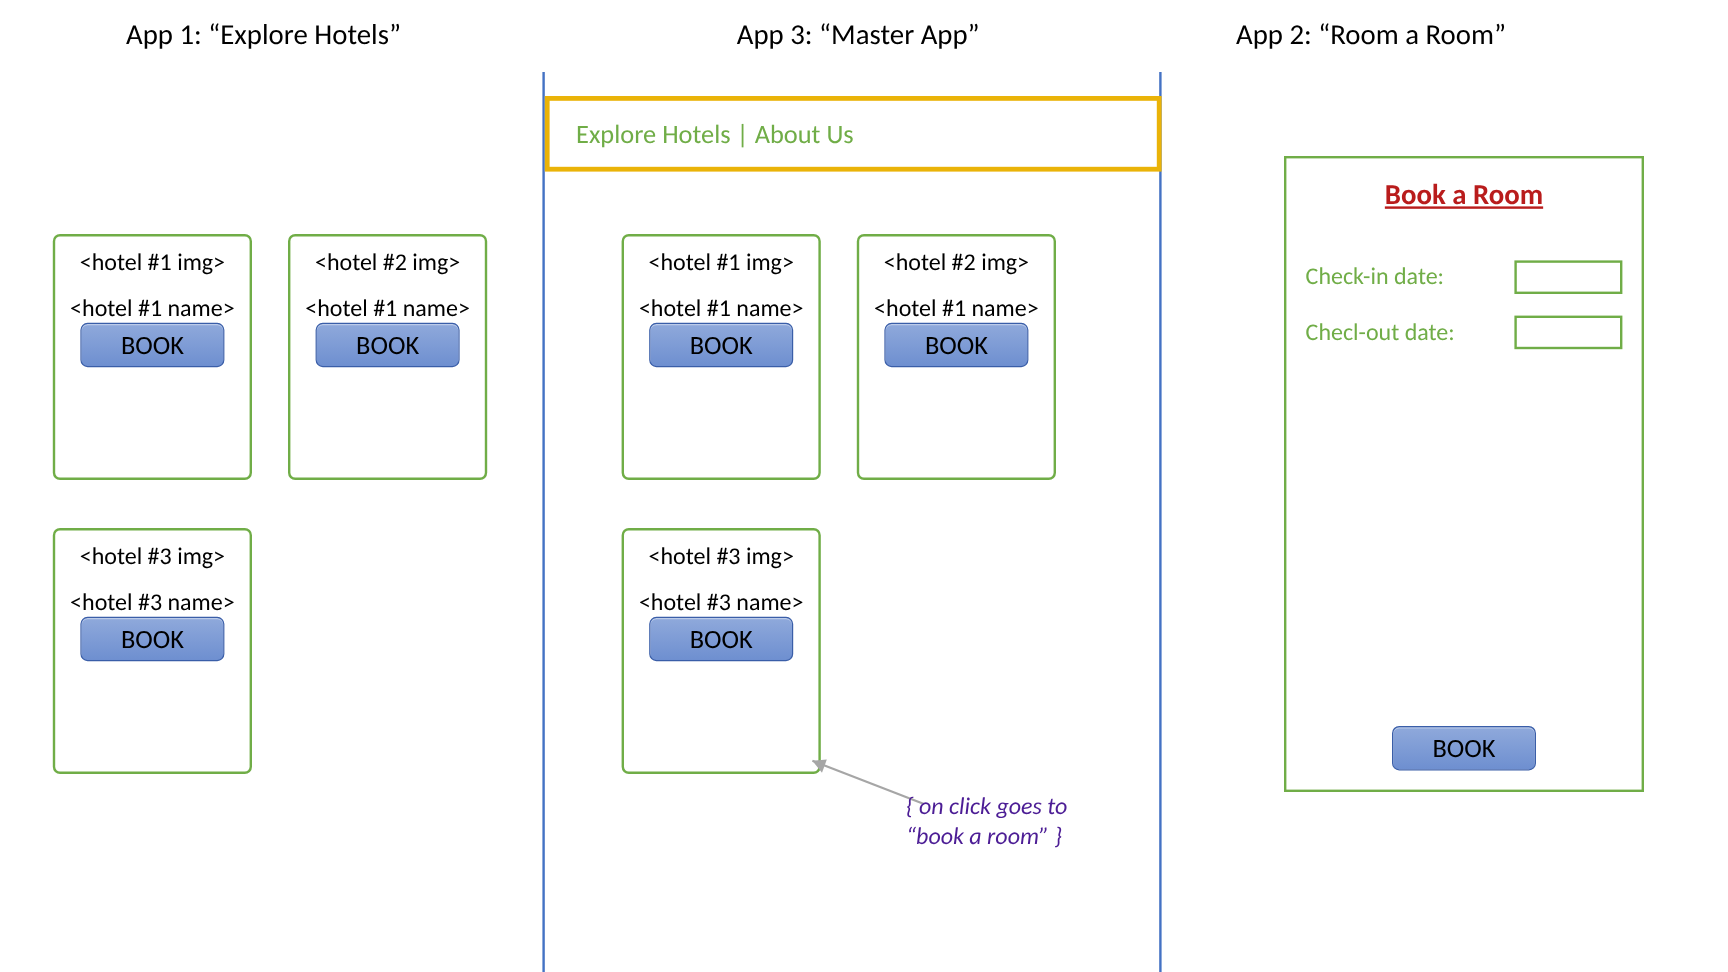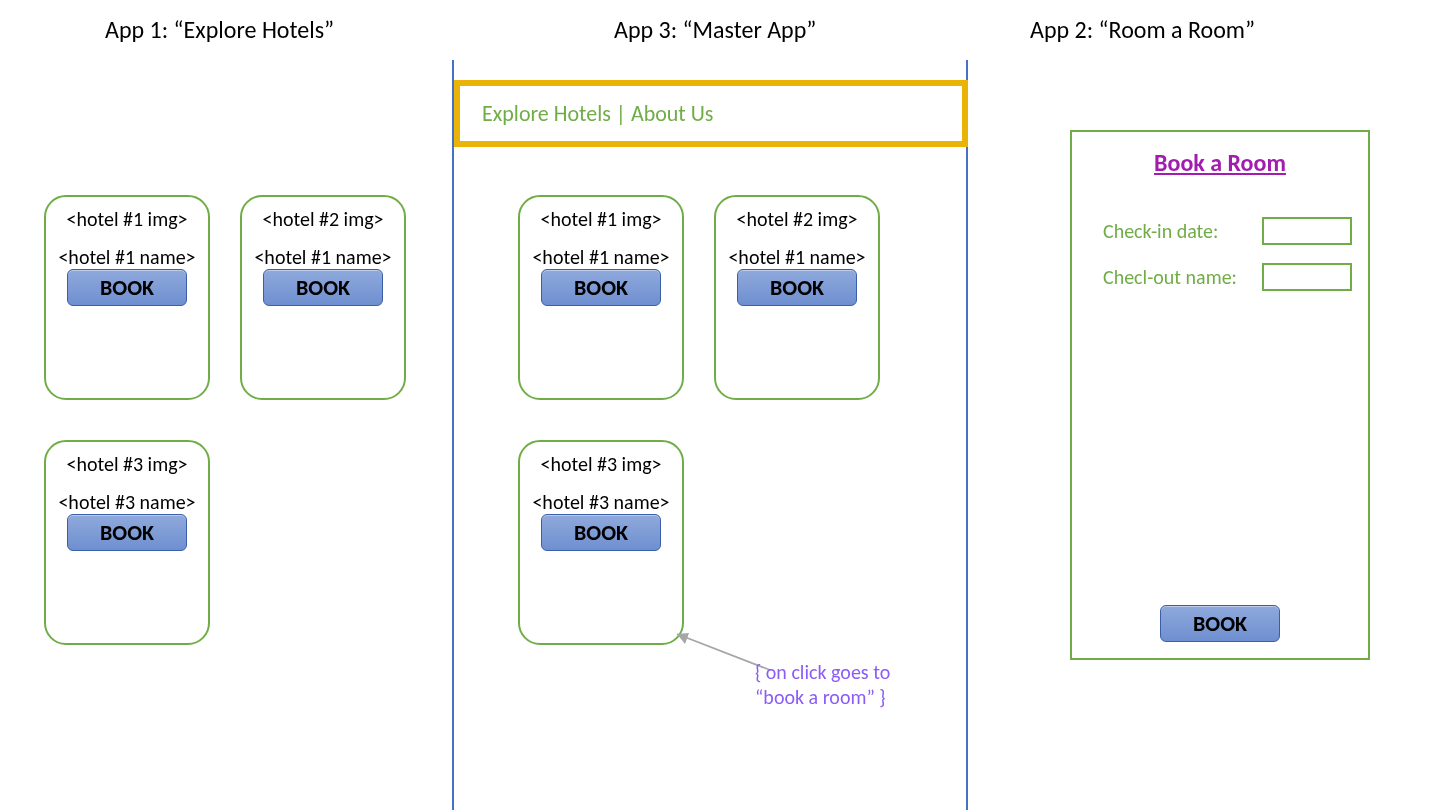--- a/index.html
+++ b/index.html
@@ -7,83 +7,81 @@
   .stage { width: 1440px; height: 810px; position: relative; }
 
   .col-title { position: absolute; top: 15px; font-size: 24px; color: #000; text-align: right; }
 
   
   .vline { position: absolute; top: 60px; bottom: 0; width: 2px; background: #4472C4; }
 
   
   .master-header {
     position: absolute; left: 454px; right: 472px; top: 80px;
-    border: 6px solid #eab308;
+    border: 4px solid #eab308;
     padding: 14px 22px;
     color: #70AD47; font-size: 22px;
   }
 
   
   .card {
     position: absolute;
     width: 166px; height: 205px;
     border: 2px solid #70AD47;
-    border-radius: 22px;
+    border-radius: 6px;
     display: flex; flex-direction: column; align-items: center;
     padding: 10px 8px 12px 8px;
     text-align: center;
   }
   .card .ph { color: #000; font-size: 20px; line-height: 1.2; }
   .card .spacer { height: 14px; }
 
   
   .book-btn {
     display: inline-block;
     min-width: 120px;
     padding: 4px 18px;
     background: linear-gradient(#8FA9DB, #6E8FD0);
     border: 1.5px solid #3A5EA8;
     border-radius: 6px;
     font-size: 22px; color: #000; text-align: center;
     cursor: pointer;
     box-shadow: inset 0 1px 0 rgba(255,255,255,0.4);
-    font-weight: bold;
   }
 
   
   .panel {
     position: absolute;
     left: 1070px; top: 130px;
     width: 300px; height: 530px;
     border: 2px solid #70AD47;
     padding: 16px;
     display: flex; flex-direction: column;
   }
   .panel-title {
-    color: #a21caf; font-size: 24px; font-weight: bold;
+    color: #b91c1c; font-size: 24px; font-weight: bold;
     text-decoration: underline; text-align: center;
     margin-bottom: 40px;
   }
   .form-row {
     display: flex; align-items: center; justify-content: space-between;
     margin-bottom: 18px;
-    margin-left: 15px;
   }
   .form-label { color: #70AD47; font-size: 20px; }
   .form-input {
     width: 90px; height: 28px;
     border: 2px solid #70AD47; background: #fff;
   }
   .panel-spacer { flex: 1; }
   .panel .book-btn { align-self: center; }
 
   
   .annot {
     position: absolute; left: 755px; top: 660px; width: 180px;
-    color: #8b5cf6; font-size: 20px; line-height: 1.25;
+    color: #4c1d95; font-size: 20px; line-height: 1.25; font-style: italic;
   }
   .arrow-svg { position: absolute; left: 665px; top: 628px; width: 110px; height: 50px; pointer-events: none; }
   .arrow-svg line { stroke: #A6A6A6; stroke-width: 1.8; }
   .arrow-svg polygon { fill: #A6A6A6; }
 </style>
 </head>
 <body>
 
 <div class="stage">
 
@@ -142,20 +140,20 @@
   </svg>
   <div class="annot">{ on click goes to “book a room” }</div>
 
   <div class="panel">
     <div class="panel-title">Book a Room</div>
     <div class="form-row">
       <span class="form-label">Check-in date:</span>
       <span class="form-input"></span>
     </div>
     <div class="form-row">
-      <span class="form-label">Checl-out name:</span>
+      <span class="form-label">Checl-out date:</span>
       <span class="form-input"></span>
     </div>
     <div class="panel-spacer"></div>
     <div class="book-btn">BOOK</div>
   </div>
 
 </div>
 
 </body></html>

